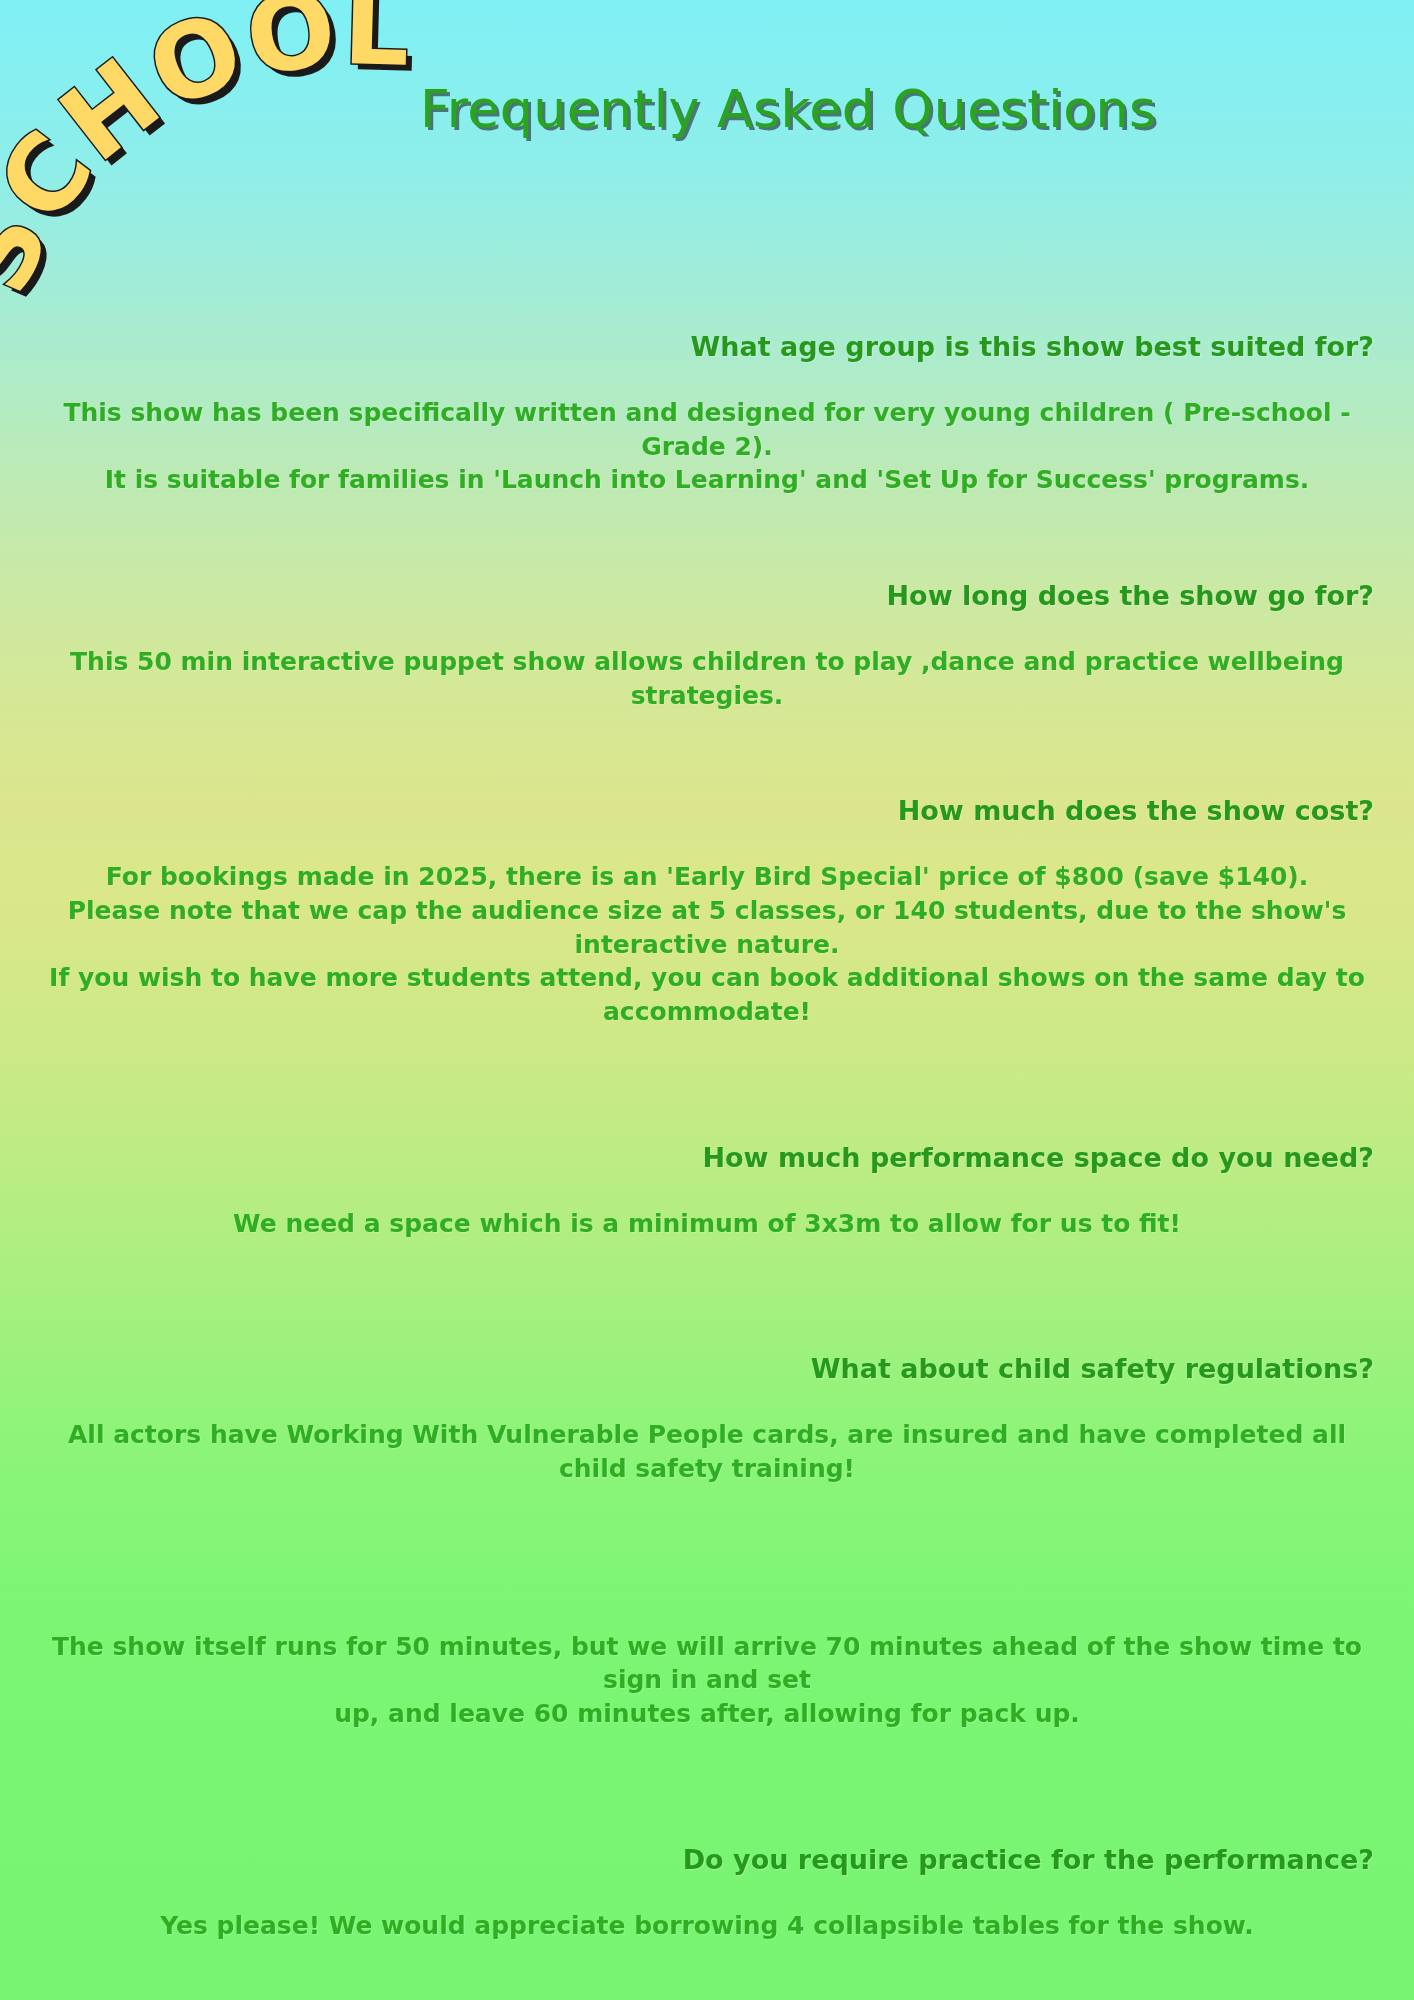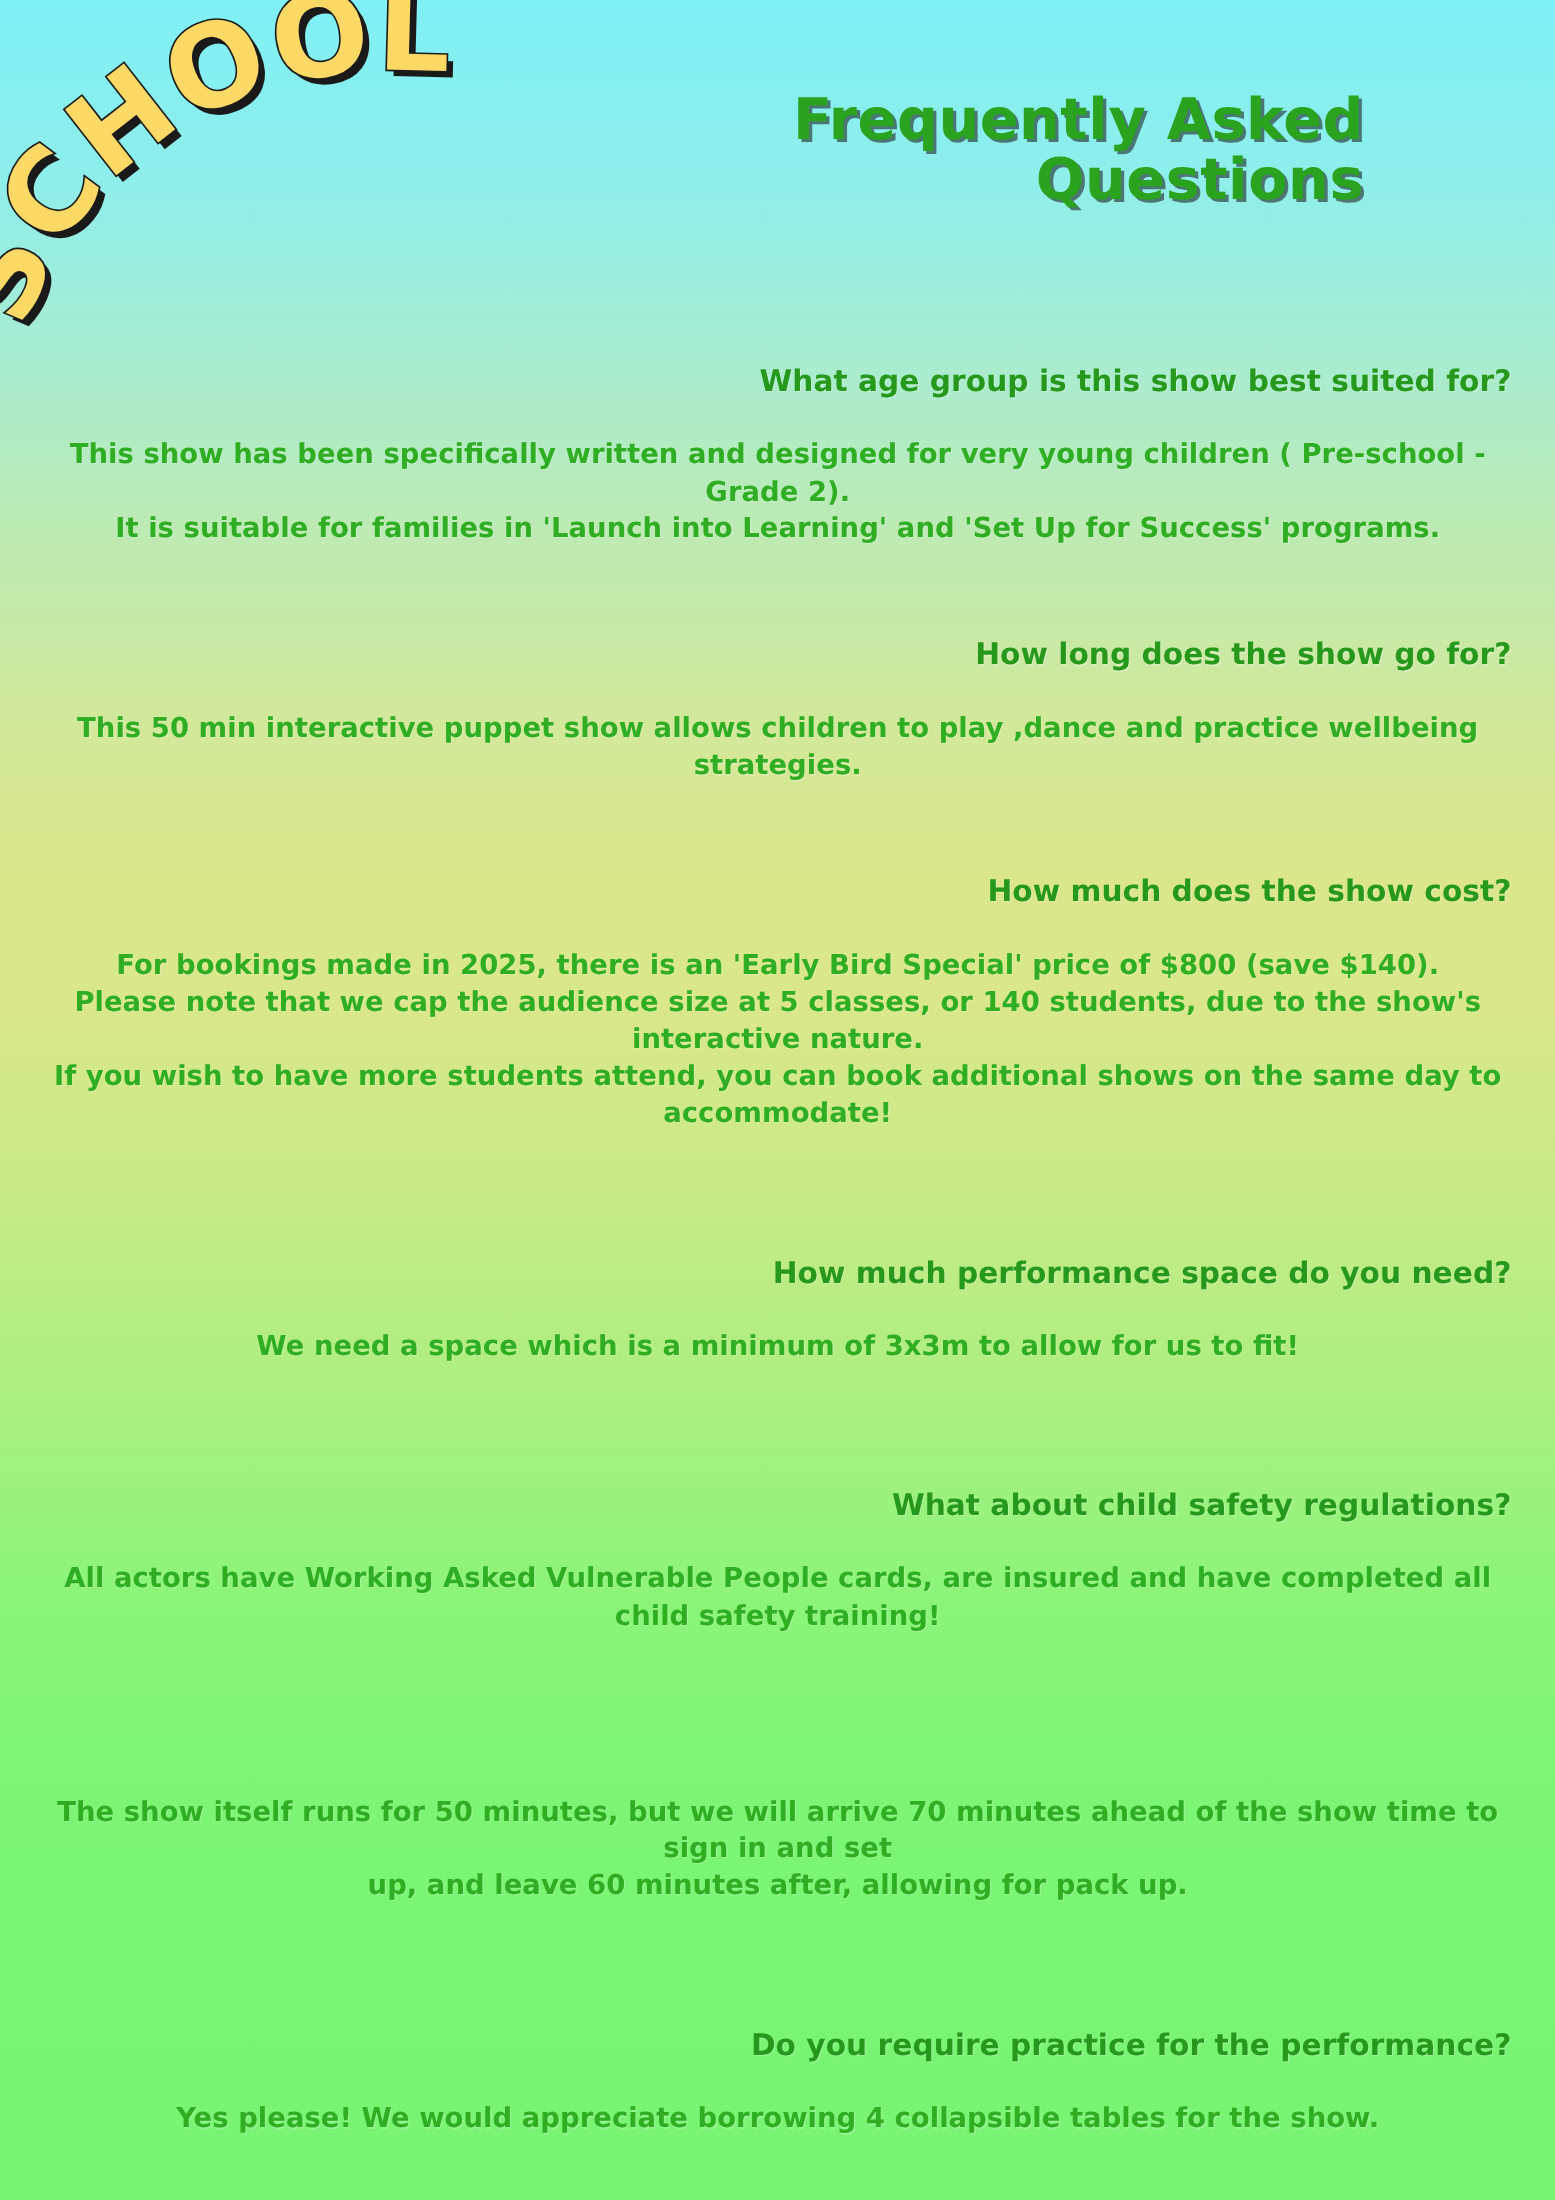--- a/index.html
+++ b/index.html
@@ -61,23 +61,23 @@
     stroke-width: 3px;
     paint-order: stroke fill;
   }
 
   
   .title {
     position: absolute;
     left: 420px;
     top: 82px;
     width: 820px;
-    text-align: right;
+    text-align: left;
     font-size: 52px;
-    font-weight: bold;
+    font-weight: normal;
     color: #2aa41e;
     letter-spacing: 0.5px;
     text-shadow: 3px 3px 0 rgba(20,20,20,0.55);
     line-height: 1.05;
   }
 
   
   .faq {
     position: absolute;
     left: 0;
@@ -174,21 +174,21 @@
         <div>We need a space which is a minimum of 3x3m to allow for us to fit!</div>
       </div>
     </div>
 
     <div class="sp-block-xl"></div>
 
     <div class="block">
       <div class="q">What about child safety regulations?</div>
       <div class="sp-q-a"></div>
       <div class="a">
-        <div>All actors have Working Asked Vulnerable People cards, are insured and have completed all child safety training!</div>
+        <div>All actors have Working With Vulnerable People cards, are insured and have completed all child safety training!</div>
       </div>
     </div>
 
     <div class="sp-block-xl"></div>
 
     <div class="block">
       <div class="sp-q-a"></div>
       <div class="a">
         <div>The show itself runs for 50 minutes, but we will arrive 70 minutes ahead of the show time to sign in and set</div>
         <div>up, and leave 60 minutes after, allowing for pack up.</div>

